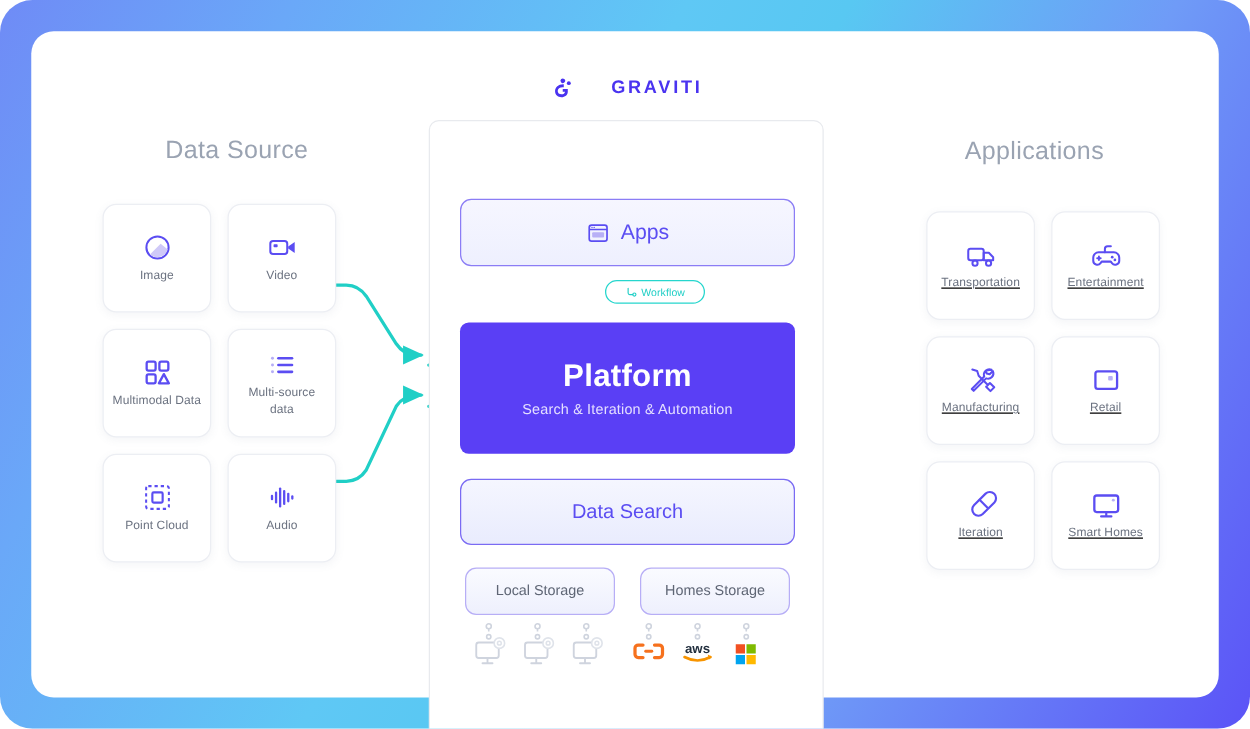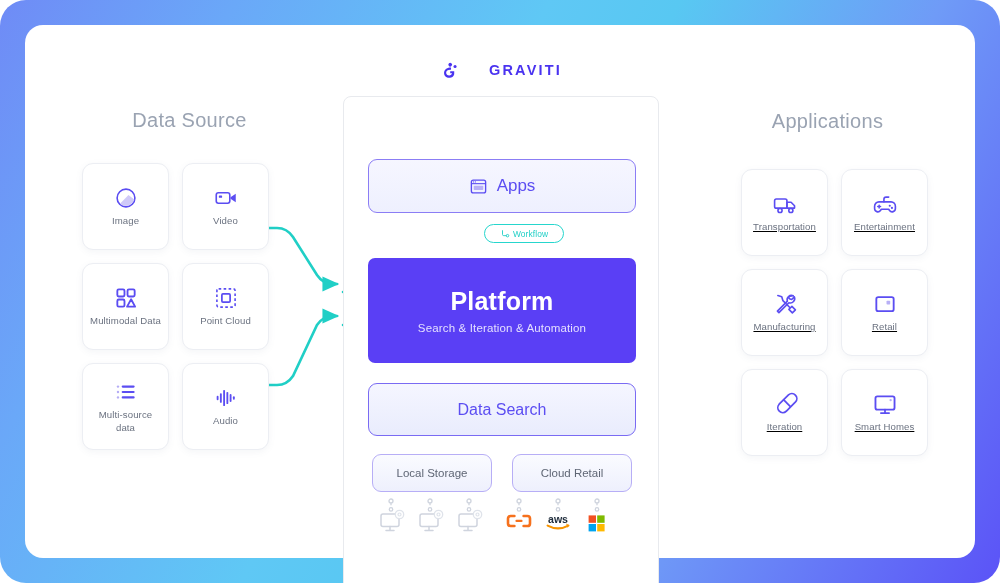--- a/index.html
+++ b/index.html
@@ -238,36 +238,36 @@
           <rect x="4" y="4" width="6.6" height="6.6" rx="1.3" fill="none" stroke="#5b4df2" stroke-width="1.7"></rect>
           <rect x="13.4" y="4" width="6.6" height="6.6" rx="1.3" fill="none" stroke="#5b4df2" stroke-width="1.7"></rect>
           <rect x="4" y="13.4" width="6.6" height="6.6" rx="1.3" fill="none" stroke="#5b4df2" stroke-width="1.7"></rect>
           <path d="M16.7 13.2 L20.4 20 h-7.4 z" fill="none" stroke="#5b4df2" stroke-width="1.7" stroke-linejoin="round"></path>
         </svg>
         <span class="t-lab">Multimodal Data</span>
       </div>
 
       <div class="tile">
         <svg class="t-ico" viewBox="0 0 24 24">
-          <rect x="3.6" y="3.6" width="16.8" height="16.8" rx="1.6" fill="none" stroke="#5b4df2" stroke-width="1.5" stroke-dasharray="2.4 2.2"></rect>
-          <rect x="8.2" y="8.2" width="7.6" height="7.6" rx="1" fill="none" stroke="#5b4df2" stroke-width="1.6"></rect>
-        </svg>
-        <span class="t-lab">Point Cloud</span>
-      </div>
-
-      <div class="tile">
-        <svg class="t-ico" viewBox="0 0 24 24">
           <circle cx="4.6" cy="7" r="1.1" fill="#b5adf5"></circle>
           <circle cx="4.6" cy="12" r="1.1" fill="#b5adf5"></circle>
           <circle cx="4.6" cy="17" r="1.1" fill="#b5adf5"></circle>
           <rect x="8" y="6" width="12" height="2" rx="1" fill="#5b4df2"></rect>
           <rect x="8" y="11" width="12" height="2" rx="1" fill="#5b4df2"></rect>
           <rect x="8" y="16" width="12" height="2" rx="1" fill="#5b4df2"></rect>
         </svg>
         <span class="t-lab">Multi-source data</span>
+      </div>
+
+      <div class="tile">
+        <svg class="t-ico" viewBox="0 0 24 24">
+          <rect x="3.6" y="3.6" width="16.8" height="16.8" rx="1.6" fill="none" stroke="#5b4df2" stroke-width="1.5" stroke-dasharray="2.4 2.2"></rect>
+          <rect x="8.2" y="8.2" width="7.6" height="7.6" rx="1" fill="none" stroke="#5b4df2" stroke-width="1.6"></rect>
+        </svg>
+        <span class="t-lab">Point Cloud</span>
       </div>
 
       <div class="tile">
         <svg class="t-ico" viewBox="0 0 24 24">
           <g fill="#5b4df2">
             <rect x="3.4" y="10" width="1.7" height="4" rx=".8"></rect>
             <rect x="6.4" y="7.6" width="1.7" height="8.8" rx=".8"></rect>
             <rect x="9.4" y="4.6" width="1.7" height="14.8" rx=".8"></rect>
             <rect x="12.4" y="6.4" width="1.7" height="11.2" rx=".8"></rect>
             <rect x="15.4" y="8.4" width="1.7" height="7.2" rx=".8"></rect>
@@ -308,21 +308,21 @@
 
       <div class="c-box" id="engine-box">
         <span class="e-lab">Data Search</span>
       </div>
 
       <div class="store-box" id="local-store">
         <span class="s-lab">Local Storage</span>
       </div>
 
       <div class="store-box" id="cloud-store">
-        <span class="s-lab">Cloud Retail</span>
+        <span class="s-lab">Homes Storage</span>
       </div>
 
       <div class="vendor-row" id="local-vendors">
         <svg class="v-ico" viewBox="0 0 30 40">
           <circle cx="13" cy="4" r="2" fill="none" stroke="#cfd4de" stroke-width="1.3"></circle>
           <path d="M13 6.2 V10.4" stroke="#cfd4de" stroke-width="1.3" stroke-dasharray="2 2"></path>
           <circle cx="13" cy="12.4" r="1.7" fill="none" stroke="#cfd4de" stroke-width="1.3"></circle>
           <rect x="3" y="17" width="18" height="12.4" rx="2" fill="none" stroke="#cfd4de" stroke-width="1.5"></rect>
           <path d="M12 29.4 V33 M8 33.6 H16" stroke="#cfd4de" stroke-width="1.5" stroke-linecap="round"></path>
           <circle cx="21.5" cy="17.5" r="4.2" fill="#fff" stroke="#dfe3ea" stroke-width="1.3"></circle>

